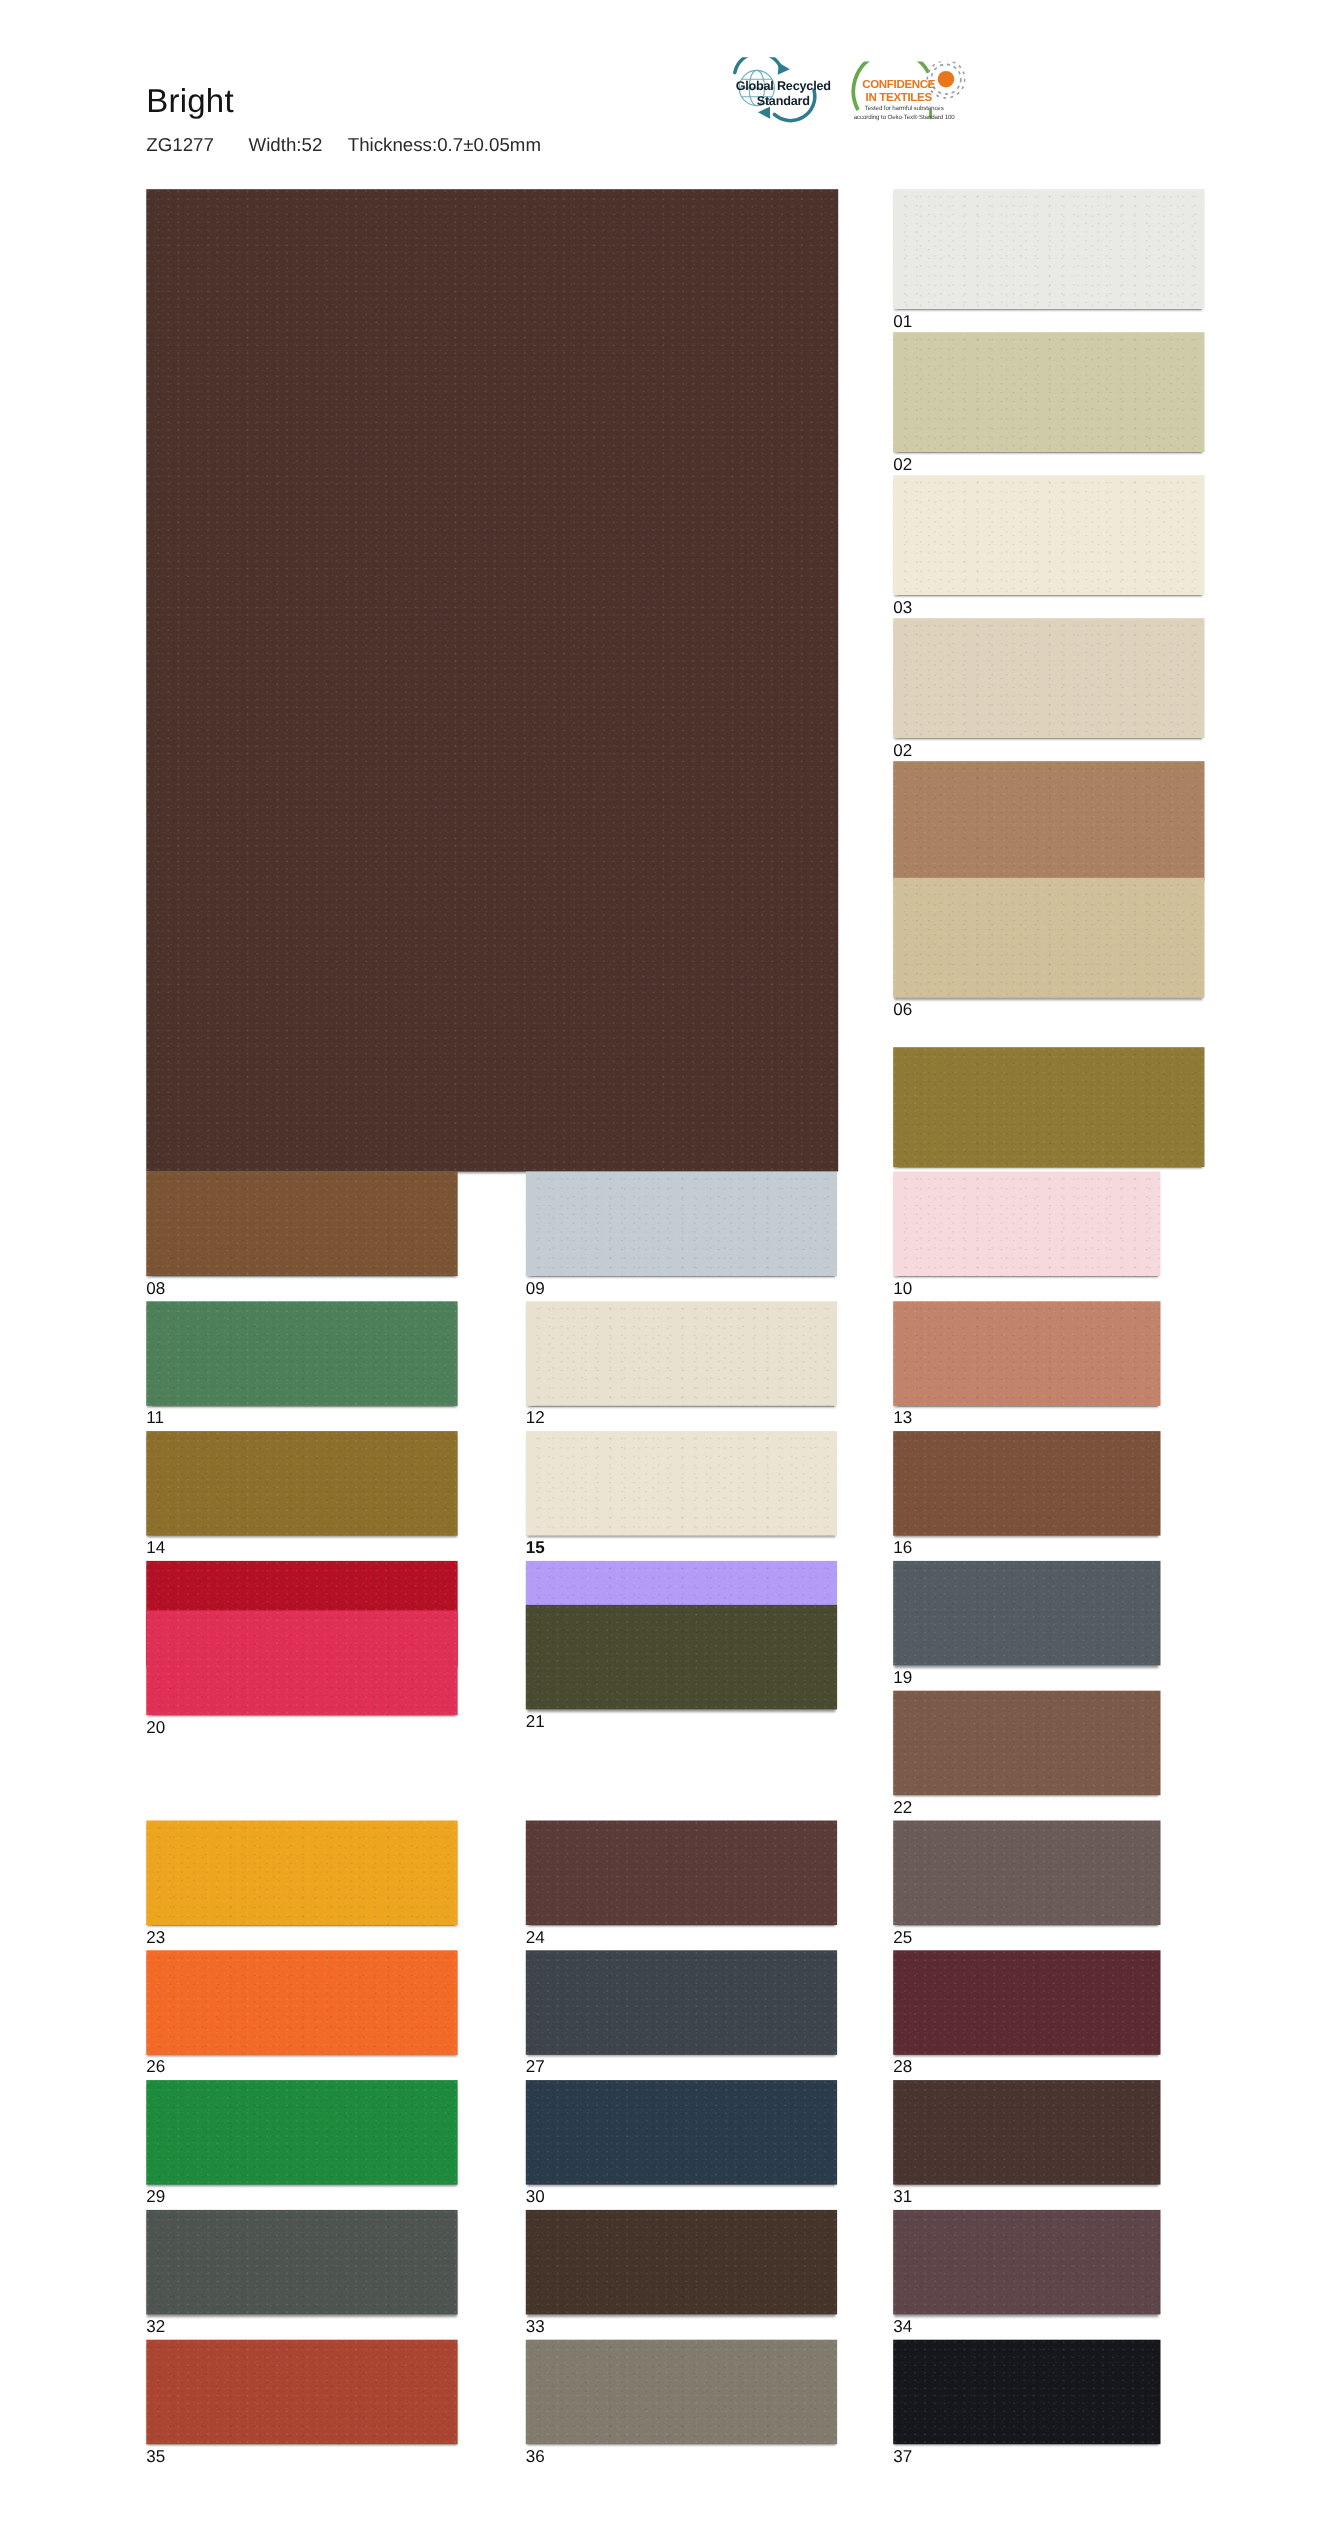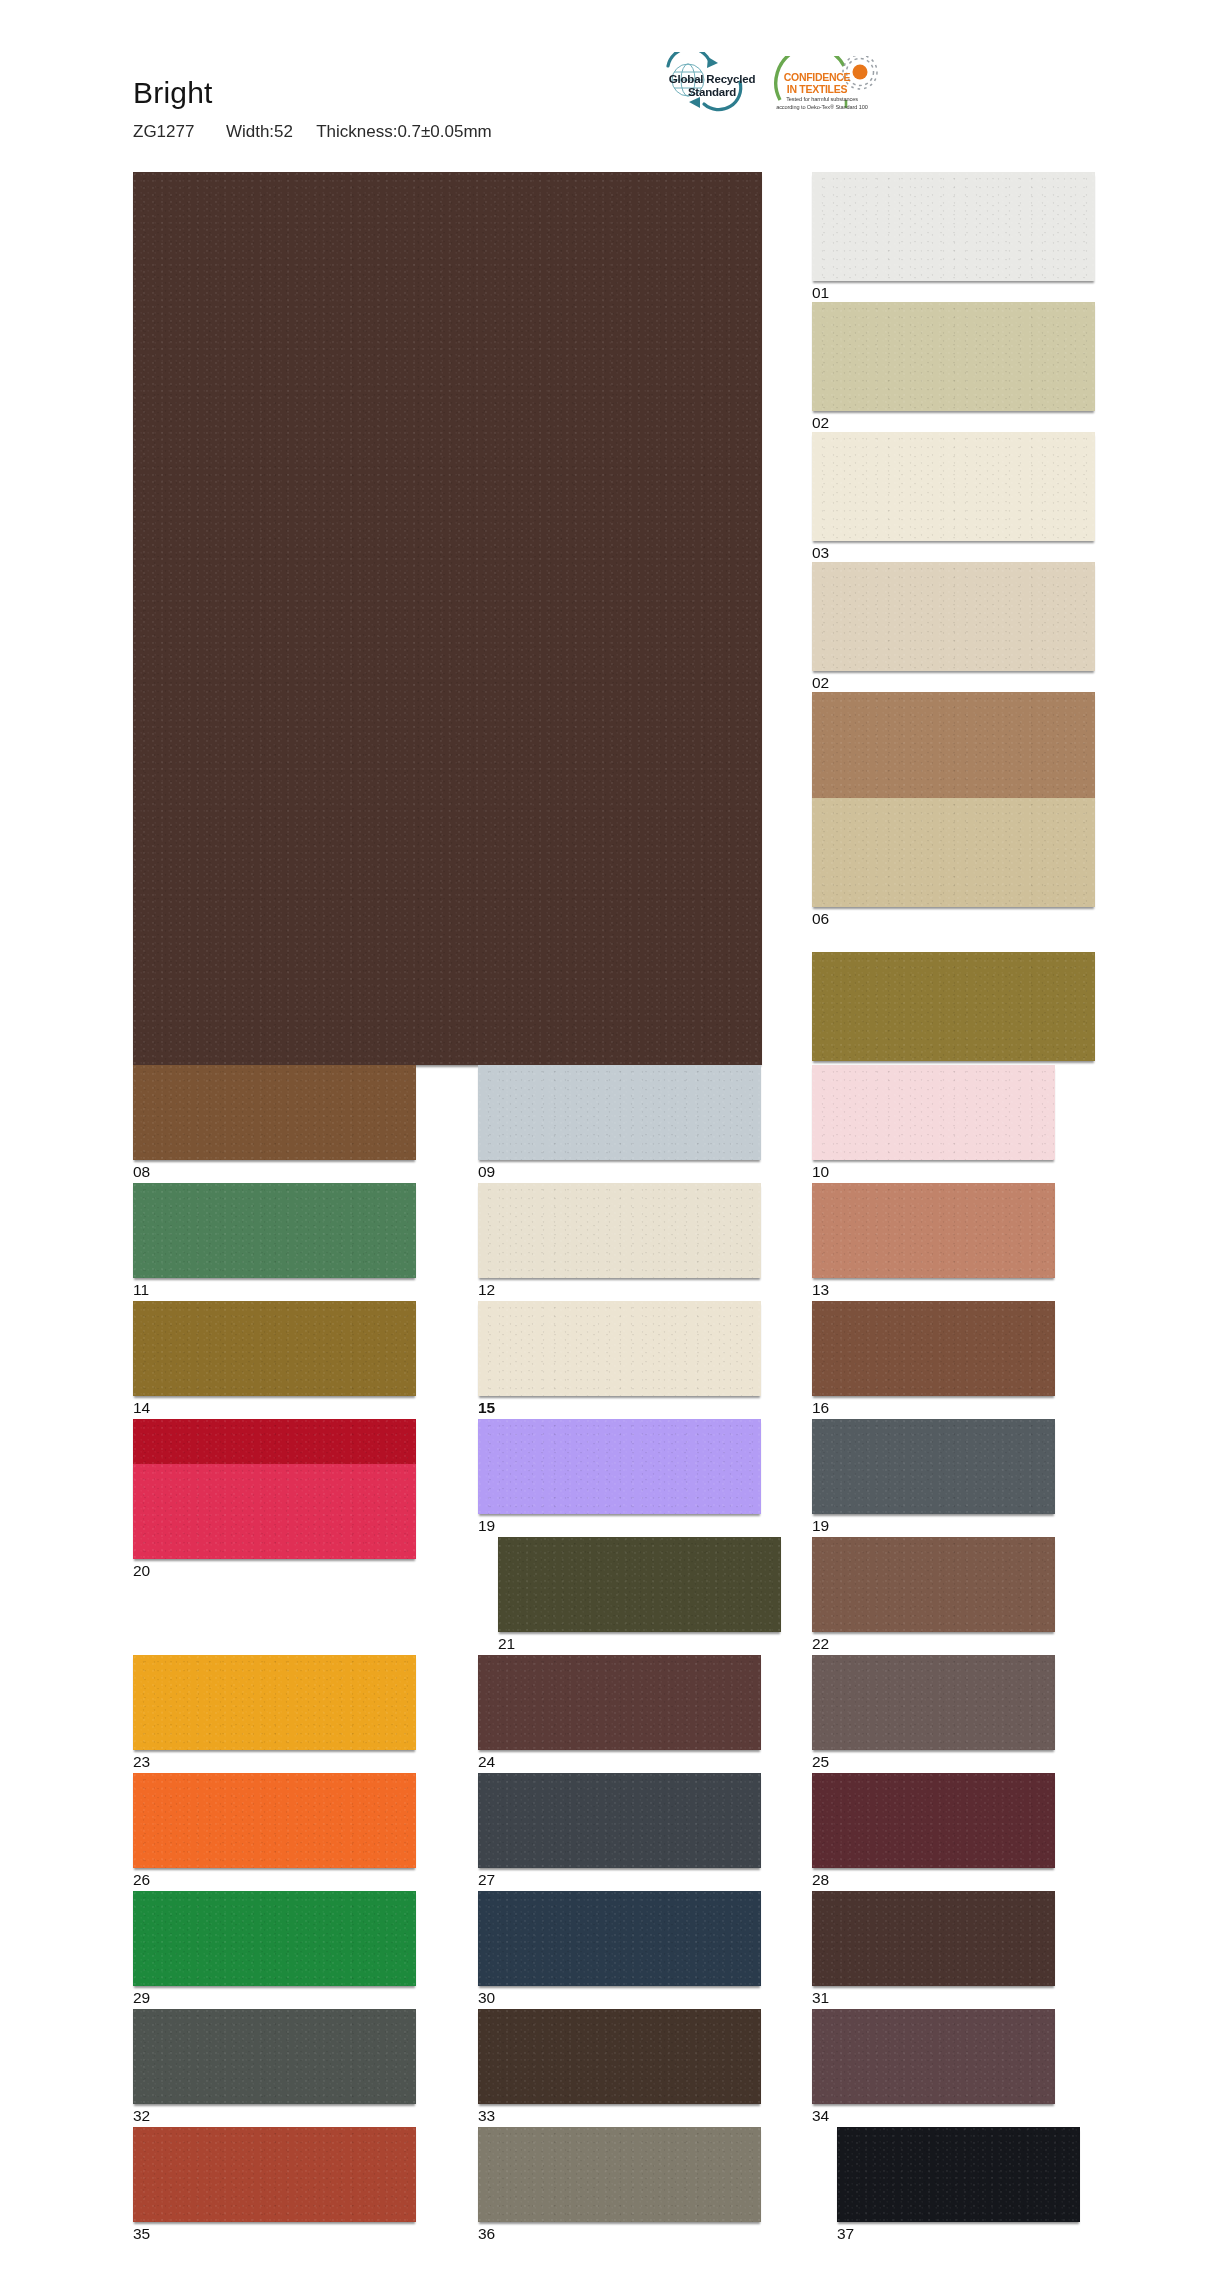--- a/index.html
+++ b/index.html
@@ -240,21 +240,21 @@
       <div class="label">19</div>
     </div>
     <div class="swatch grid-sw g3" style="top: 1419px;">
       <div class="chip" style="background: rgb(84, 92, 97);"></div>
       <div class="label">19</div>
     </div>
     <div class="swatch grid-sw g1" style="top: 1464px;">
       <div class="chip" style="background: rgb(224, 47, 85);"></div>
       <div class="label">20</div>
     </div>
-    <div class="swatch grid-sw g2" style="top: 1537px; margin-left: 20px;">
+    <div class="swatch grid-sw g2" style="top: 1459px;">
       <div class="chip" style="background: rgb(74, 74, 48);"></div>
       <div class="label">21</div>
     </div>
     <div class="swatch grid-sw g3" style="top: 1537px;">
       <div class="chip" style="background: rgb(124, 90, 74);"></div>
       <div class="label">22</div>
     </div>
     <div class="swatch grid-sw g1" style="top: 1655px;">
       <div class="chip" style="background: rgb(237, 165, 31);"></div>
       <div class="label">23</div>
@@ -304,17 +304,17 @@
       <div class="label">34</div>
     </div>
     <div class="swatch grid-sw g1" style="top: 2127px;">
       <div class="chip" style="background: rgb(170, 69, 49);"></div>
       <div class="label">35</div>
     </div>
     <div class="swatch grid-sw g2" style="top: 2127px;">
       <div class="chip" style="background: rgb(128, 123, 108);"></div>
       <div class="label">36</div>
     </div>
-    <div class="swatch grid-sw g3" style="top: 2127px; margin-left: 25px;">
+    <div class="swatch grid-sw g3" style="top: 2127px;">
       <div class="chip" style="background: rgb(21, 23, 28);"></div>
       <div class="label">37</div>
     </div>
   </div>
 
 </body></html>

